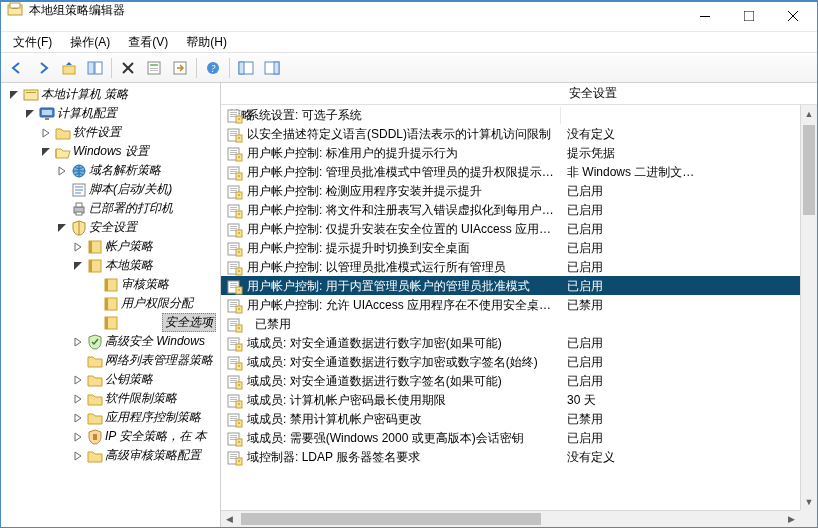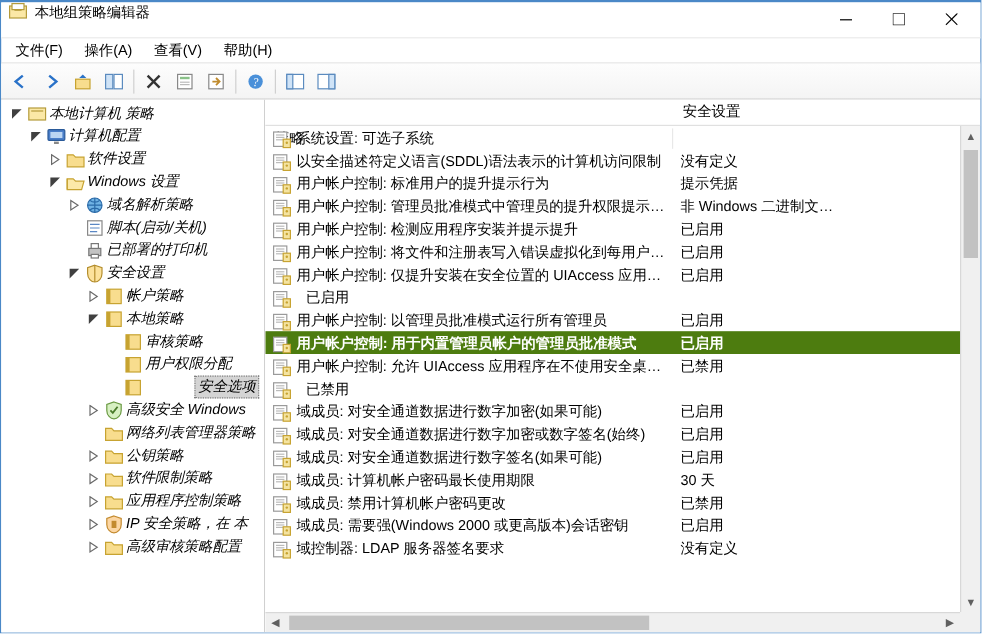--- a/index.html
+++ b/index.html
@@ -132,21 +132,21 @@
   }
   .list-row {
     height: 19px;
     display:flex;
     align-items:flex-end;
     white-space:nowrap;
   }
   .list-row .lico { width:16px; height:16px; margin:0 4px 0 6px; flex-shrink:0; }
   .list-row .ltxt { flex: 0 0 312px; overflow:hidden; text-overflow:ellipsis; }
   .list-row .lval { flex:1; padding-left:8px; overflow:hidden; text-overflow:ellipsis; }
-  .list-row.selected { background:#4d7c0f; color:#fff;font-weight:bold; }
+  .list-row.selected { background:#0c4a6e; color:#fff; }
 
   
   .vscroll {
     position:absolute;
     right:0; top:0; bottom:17px;
     width:17px;
     background:#f0f0f0;
     border-left:1px solid #d8d8d8;
   }
   .vscroll .thumb {
@@ -657,20 +657,21 @@
               <span class="lico">
                 <svg width="16" height="16">
                   <rect x="1" y="2" width="11" height="12" fill="#fff" stroke="#9a9a9a"></rect>
                   <rect x="3" y="4" width="7" height="1" fill="#bbb"></rect>
                   <rect x="3" y="6" width="7" height="1" fill="#bbb"></rect>
                   <rect x="3" y="8" width="7" height="1" fill="#bbb"></rect>
                   <rect x="9" y="8" width="6" height="7" fill="#f4e3a0" stroke="#c7a331"></rect>
                   <circle cx="12" cy="11" r="1" fill="#c7a331"></circle>
                 </svg>
               </span>
+              <span class="ltxt">用户帐户控制: 提示提升时切换到安全桌面</span>
               <span class="lval">已启用</span>
             </div>
             <div class="list-row">
               <span class="lico">
                 <svg width="16" height="16">
                   <rect x="1" y="2" width="11" height="12" fill="#fff" stroke="#9a9a9a"></rect>
                   <rect x="3" y="4" width="7" height="1" fill="#bbb"></rect>
                   <rect x="3" y="6" width="7" height="1" fill="#bbb"></rect>
                   <rect x="3" y="8" width="7" height="1" fill="#bbb"></rect>
                   <rect x="9" y="8" width="6" height="7" fill="#f4e3a0" stroke="#c7a331"></rect>

